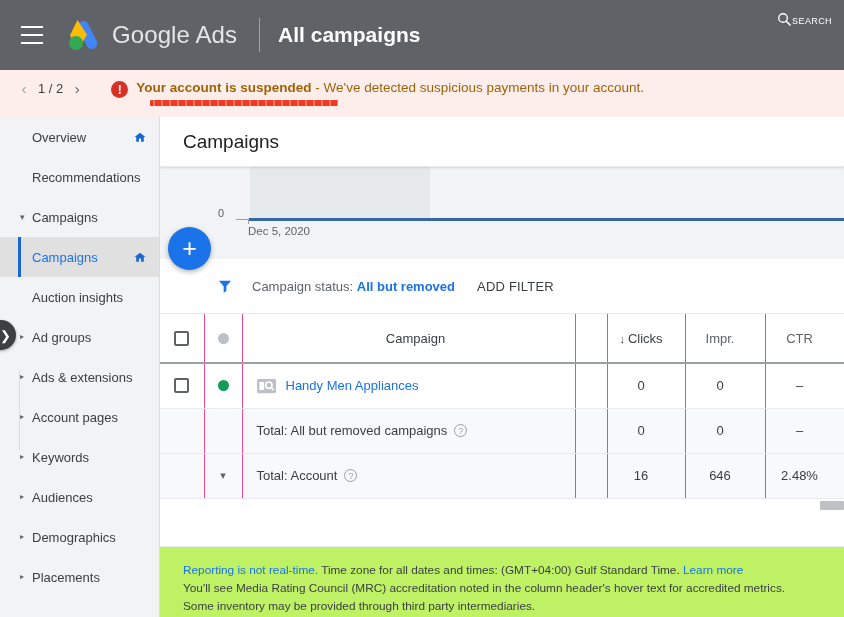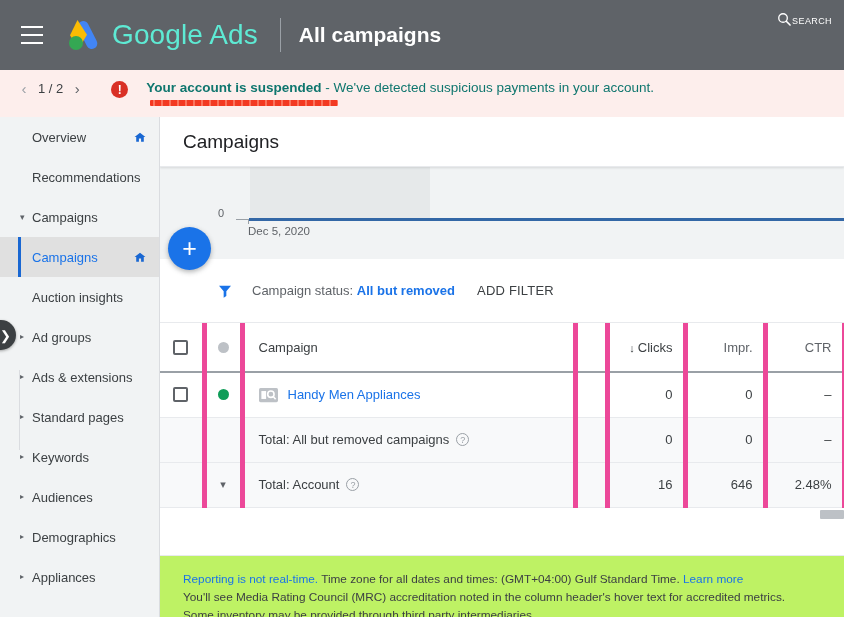--- a/index.html
+++ b/index.html
@@ -29,22 +29,22 @@
     display: block; width: 22px; height: 2px;
     background: #ffffff; margin: 3px 0;
   }
   .logo-mark {
     position: relative;
     width: 42px; height: 34px;
     margin-left: 8px; margin-right: 8px;
     flex: 0 0 auto;
   }
   .logo-text {
-    color: #5eead4;
-    font-size: 28px;
+    color: #e5e5e5;
+    font-size: 24px;
     letter-spacing: .1px;
     white-space: nowrap;
     text-align: center;
   }
   .topbar-divider {
     width: 1px; height: 34px;
     background: #9aa0a6;
     margin: 0 18px 0 22px;
   }
   .topbar-page-title {
@@ -93,23 +93,23 @@
     border-radius: 50%;
     background: #d93025;
     color: #fff;
     font-size: 12px; font-weight: bold;
     display: flex; align-items: center; justify-content: center;
     margin-left: 24px; margin-top: 1px;
     flex: 0 0 auto;
   }
   .alert-text {
     font-size: 13.5px;
-    margin-left: 18px;
+    margin-left: 8px;
     white-space: nowrap;
-    color: #0f766e;
+    color: #a16207;
   }
   .alert-text b { font-weight: bold; }
   .redaction {
     position: absolute;
     left: 150px; top: 100px;
     width: 188px; height: 6px;
     background: repeating-linear-gradient(90deg,#f4280f 0 3px,#fa6a52 3px 5px,#ef2b12 5px 8px);
     opacity: .92;
     border-radius: 1px;
   }
@@ -221,21 +221,21 @@
     width: 595px; height: 3px;
     background: #3367a6;
   }
   .chart-date {
     position: absolute; left: 88px; top: 58px;
     font-size: 11.5px; color: #5f6368;
   }
 
   
   .filter-bar {
-    height: 64px;
+    height: 55px;
     display: flex; align-items: center;
     padding-left: 56px;
     background: #ffffff;
     border-bottom: 1px solid #e8eaed;
   }
   .funnel { width: 18px; height: 16px; margin-right: 18px; }
   .filter-chip {
     font-size: 13px; color: #5f6368;
     white-space: nowrap; cursor: pointer;
   }
@@ -259,23 +259,24 @@
   }
 
   
   table.camp {
     width: 100%;
     border-collapse: collapse;
     table-layout: fixed;
     font-size: 13px;
   }
   table.camp th, table.camp td {
-    border-right: 5px solid #ec4899;
+    border-right: 1px solid #ec4899;
     padding: 0;
     vertical-align: middle;
+    text-align: center;
   }
   .col-check { width: 44px; }
   .col-status { width: 38px; }
   .col-campaign { width: 333px; }
   .col-gap { width: 32px; }
   .col-clicks { width: 78px; }
   .col-impr { width: 80px; }
   .col-ctr { width: 79px; }
   table.camp thead th {
     height: 49px;
@@ -423,37 +424,37 @@
       <div class="nav-item">
         <span class="caret">▸</span>
         <span class="label">Ad groups</span>
       </div>
       <div class="nav-item">
         <span class="caret">▸</span>
         <span class="label">Ads &amp; extensions</span>
       </div>
       <div class="nav-item">
         <span class="caret">▸</span>
-        <span class="label">Standard pages</span>
+        <span class="label">Account pages</span>
       </div>
       <div class="nav-item">
         <span class="caret">▸</span>
         <span class="label">Keywords</span>
       </div>
       <div class="nav-item">
         <span class="caret">▸</span>
         <span class="label">Audiences</span>
       </div>
       <div class="nav-item">
         <span class="caret">▸</span>
         <span class="label">Demographics</span>
       </div>
       <div class="nav-item">
         <span class="caret">▸</span>
-        <span class="label">Appliances</span>
+        <span class="label">Placements</span>
       </div>
     </div>
 </div>
 <div class="expand-handle">
   <span>❯</span>
 </div>
 
 <div class="main">
 
   <div class="page-head">

